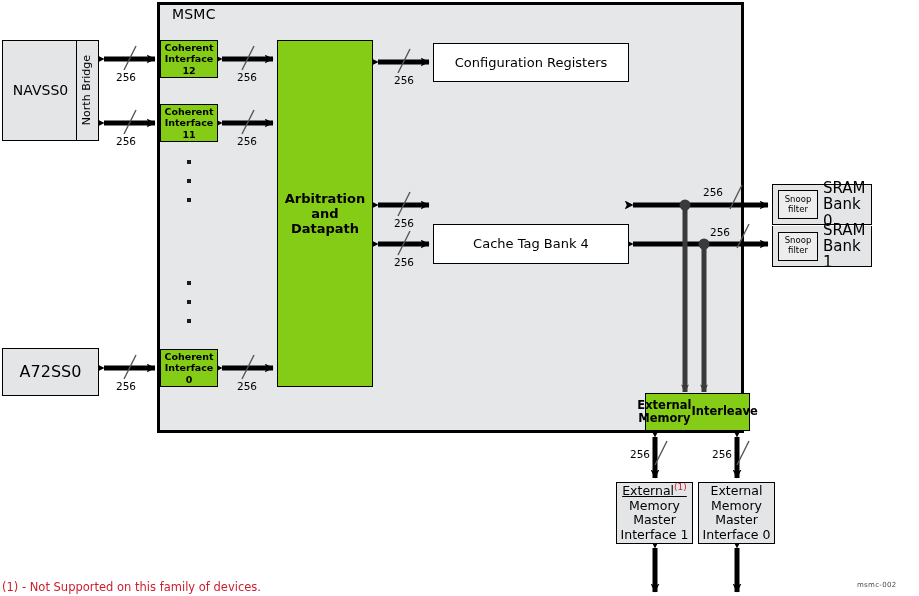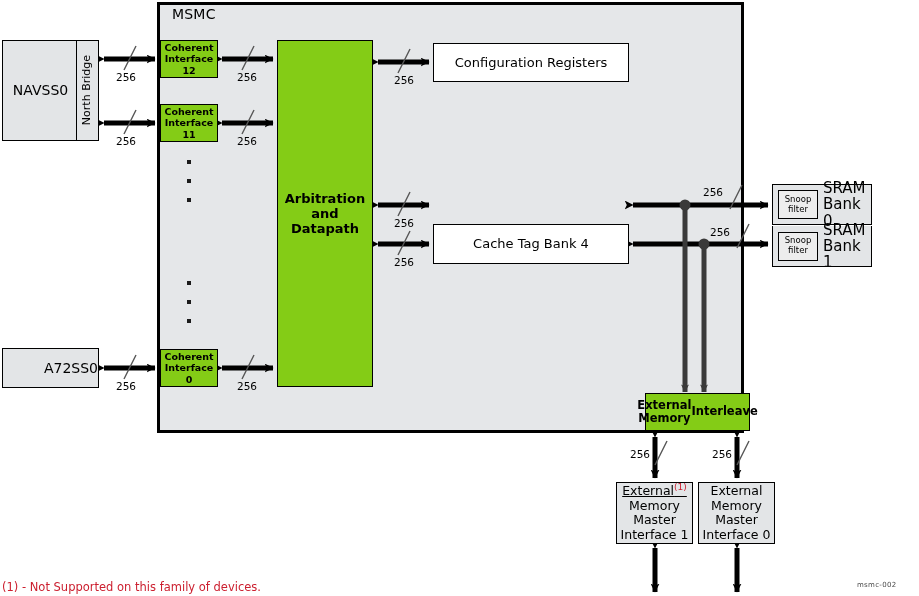--- a/index.html
+++ b/index.html
@@ -25,21 +25,21 @@
   #msmc-title{position:absolute;left:172px;top:6px;font-size:14px;letter-spacing:.2px;}
 
   
   #navss0{left:2px;top:40px;width:97px;height:101px;font-size:14px;}
   #navss0-label{padding-right:20px;}
   #north-bridge{position:absolute;right:0;top:0;width:21px;height:100%;
      background:#e3e5e7;border-left:1px solid #000;
      display:flex;align-items:center;justify-content:center;}
   #north-bridge span{writing-mode:vertical-rl;transform:rotate(180deg);
      font-size:11px;white-space:nowrap;}
-  #a72ss0{left:2px;top:348px;width:97px;height:40px;font-size:14px;justify-content:flex-end;}
+  #a72ss0{left:2px;top:348px;width:97px;height:48px;font-size:16px;}
 
   
   .ci{width:58px;font-size:9.5px;flex-direction:column;}
   #ci12{left:160px;top:40px;height:38px;}
   #ci11{left:160px;top:104px;height:38px;}
   #ci0{left:160px;top:349px;height:38px;}
 
   
   .dots{position:absolute;width:10px;display:flex;flex-direction:column;
         align-items:center;justify-content:space-between;}

